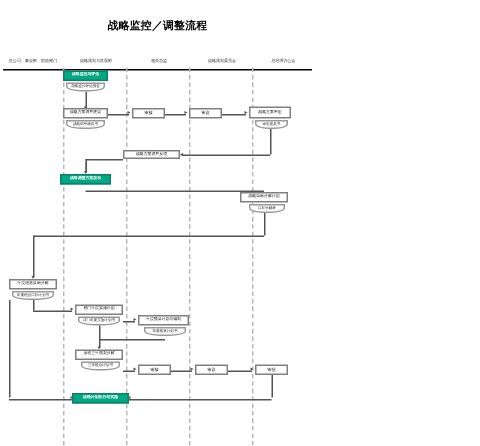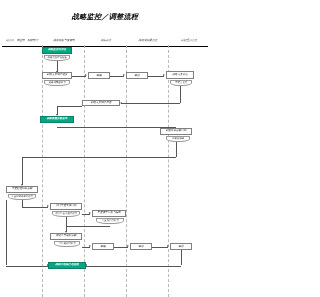--- a/index.html
+++ b/index.html
@@ -3,21 +3,21 @@
 <meta charset="utf-8">
 <style>
   html,body{margin:0;padding:0;}
   body{
     width:210px;height:297px;
     background:#ffffff;
     font-family:"DejaVu Sans","Liberation Sans",sans-serif;
     overflow:hidden;
     position:relative;
   }
-  #root{position:absolute;inset:0;font-style:italic;}
+  #root{position:absolute;inset:0;}
 
   
   .title{
     position:absolute;left:0;top:12px;width:210px;
     text-align:center;
     font-size:7.2px;font-weight:bold;color:#000;
     letter-spacing:.2px;
   }
 
   

